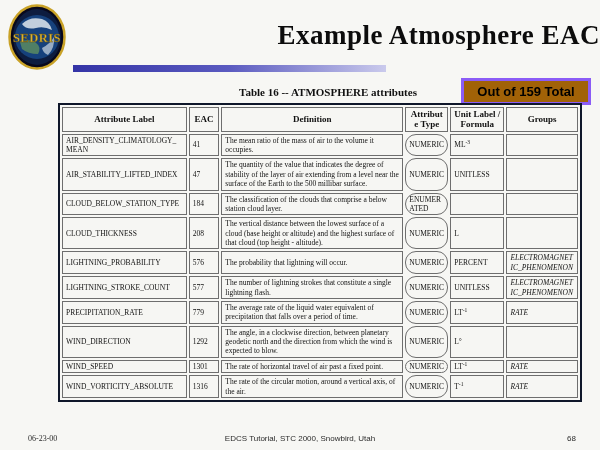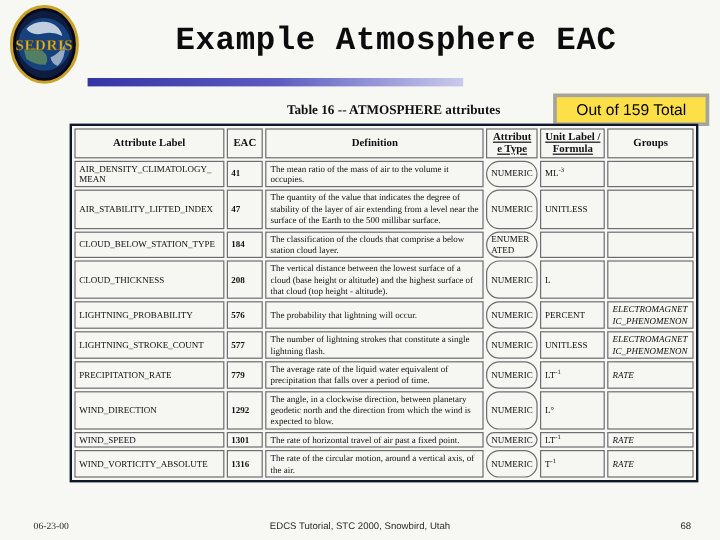--- a/index.html
+++ b/index.html
@@ -2,57 +2,57 @@
 <html><head>
 <meta charset="utf-8">
 <style>
   html,body{margin:0;padding:0;background:#e0e0e0;}
   .slide{
     position:relative;width:600px;height:450px;background:#f7f7f4;
     font-family:"Liberation Sans",sans-serif;overflow:hidden;margin:0 auto;
   }
   .logo{position:absolute;left:8px;top:4px;width:58px;height:66px;}
   .title{
-    position:absolute;left:60px;right:0;top:20px;text-align:center;
+    position:absolute;left:60px;right:0;top:20px;text-align:right;
     font-size:27px;font-weight:bold;color:#0c0c0c;letter-spacing:0.5px;
-    font-family:Liberation Mono, monospace;
+    font-family:Liberation Serif, serif;
   }
   .accent-bar{
     position:absolute;left:73px;top:65px;width:313px;height:7px;
     background:linear-gradient(to right,#3434a6,#5b5bc0,#cacaec);
   }
   .caption{
     position:absolute;left:0;width:600px;top:86px;text-align:center;
     font-family:"Liberation Serif",serif;font-weight:bold;font-size:11px;color:#111;padding-left:28px;
   }
   .callout{
     position:absolute;left:461px;top:78px;width:124px;height:21px;
-    border:3px solid #a3a3a3;background:#fde047;display:flex;align-items:center;justify-content:center;
-    font-size:13px;font-weight:normal;color:#000;white-space:nowrap;
+    border:3px solid #8b5cf6;background:#a16207;display:flex;align-items:center;justify-content:center;
+    font-size:13px;font-weight:bold;color:#000;white-space:nowrap;
   }
   .tbl-wrap{position:absolute;left:58px;top:103px;}
   table.attrs{
     border-collapse:separate;border-spacing:2px;
     border:2px solid #0f172a;background:#f7f7f4;
     width:524px;table-layout:fixed;
   }
   table.attrs th, table.attrs td{
     border:1px solid #6e6e6e;background:#f6f6f3;
     font-family:"Liberation Serif",serif;color:#111;
     padding:1px 3px;vertical-align:middle;
   }
   table.attrs th{font-size:9px;font-weight:bold;text-align:center;line-height:1.15;}
   table.attrs td{font-size:7.5px;line-height:1.25;}
   td.c-label{word-break:break-all;font-size:8px;}
-  td.c-eac{text-align:left;font-size:8px;font-weight:bold;}
+  td.c-eac{text-align:left;font-size:8px;}
   td.c-def{}
   td.c-type{word-break:break-all;font-size:8px;border-radius:11px;}
   td.c-unit{word-break:break-all;font-size:8px;}
   td.c-groups{word-break:break-all;font-size:8px;font-style:italic;}
-  th.h-type,th.h-unit{word-break:break-all;text-decoration:underline;}
+  th.h-type,th.h-unit{word-break:break-all;}
   .footer{position:absolute;left:0;right:0;bottom:4px;height:12px;font-size:8px;color:#2b2b2b;}
   .footer .f-date{position:absolute;left:28px;font-family:Liberation Serif, serif;}
   .footer .f-center{position:absolute;left:0;width:100%;text-align:center;}
   .footer .f-page{position:absolute;right:24px;}
   sup{font-size:5.5px;vertical-align:super;line-height:0;}
 </style>
 </head>
 <body>
 
 <div class="slide">

